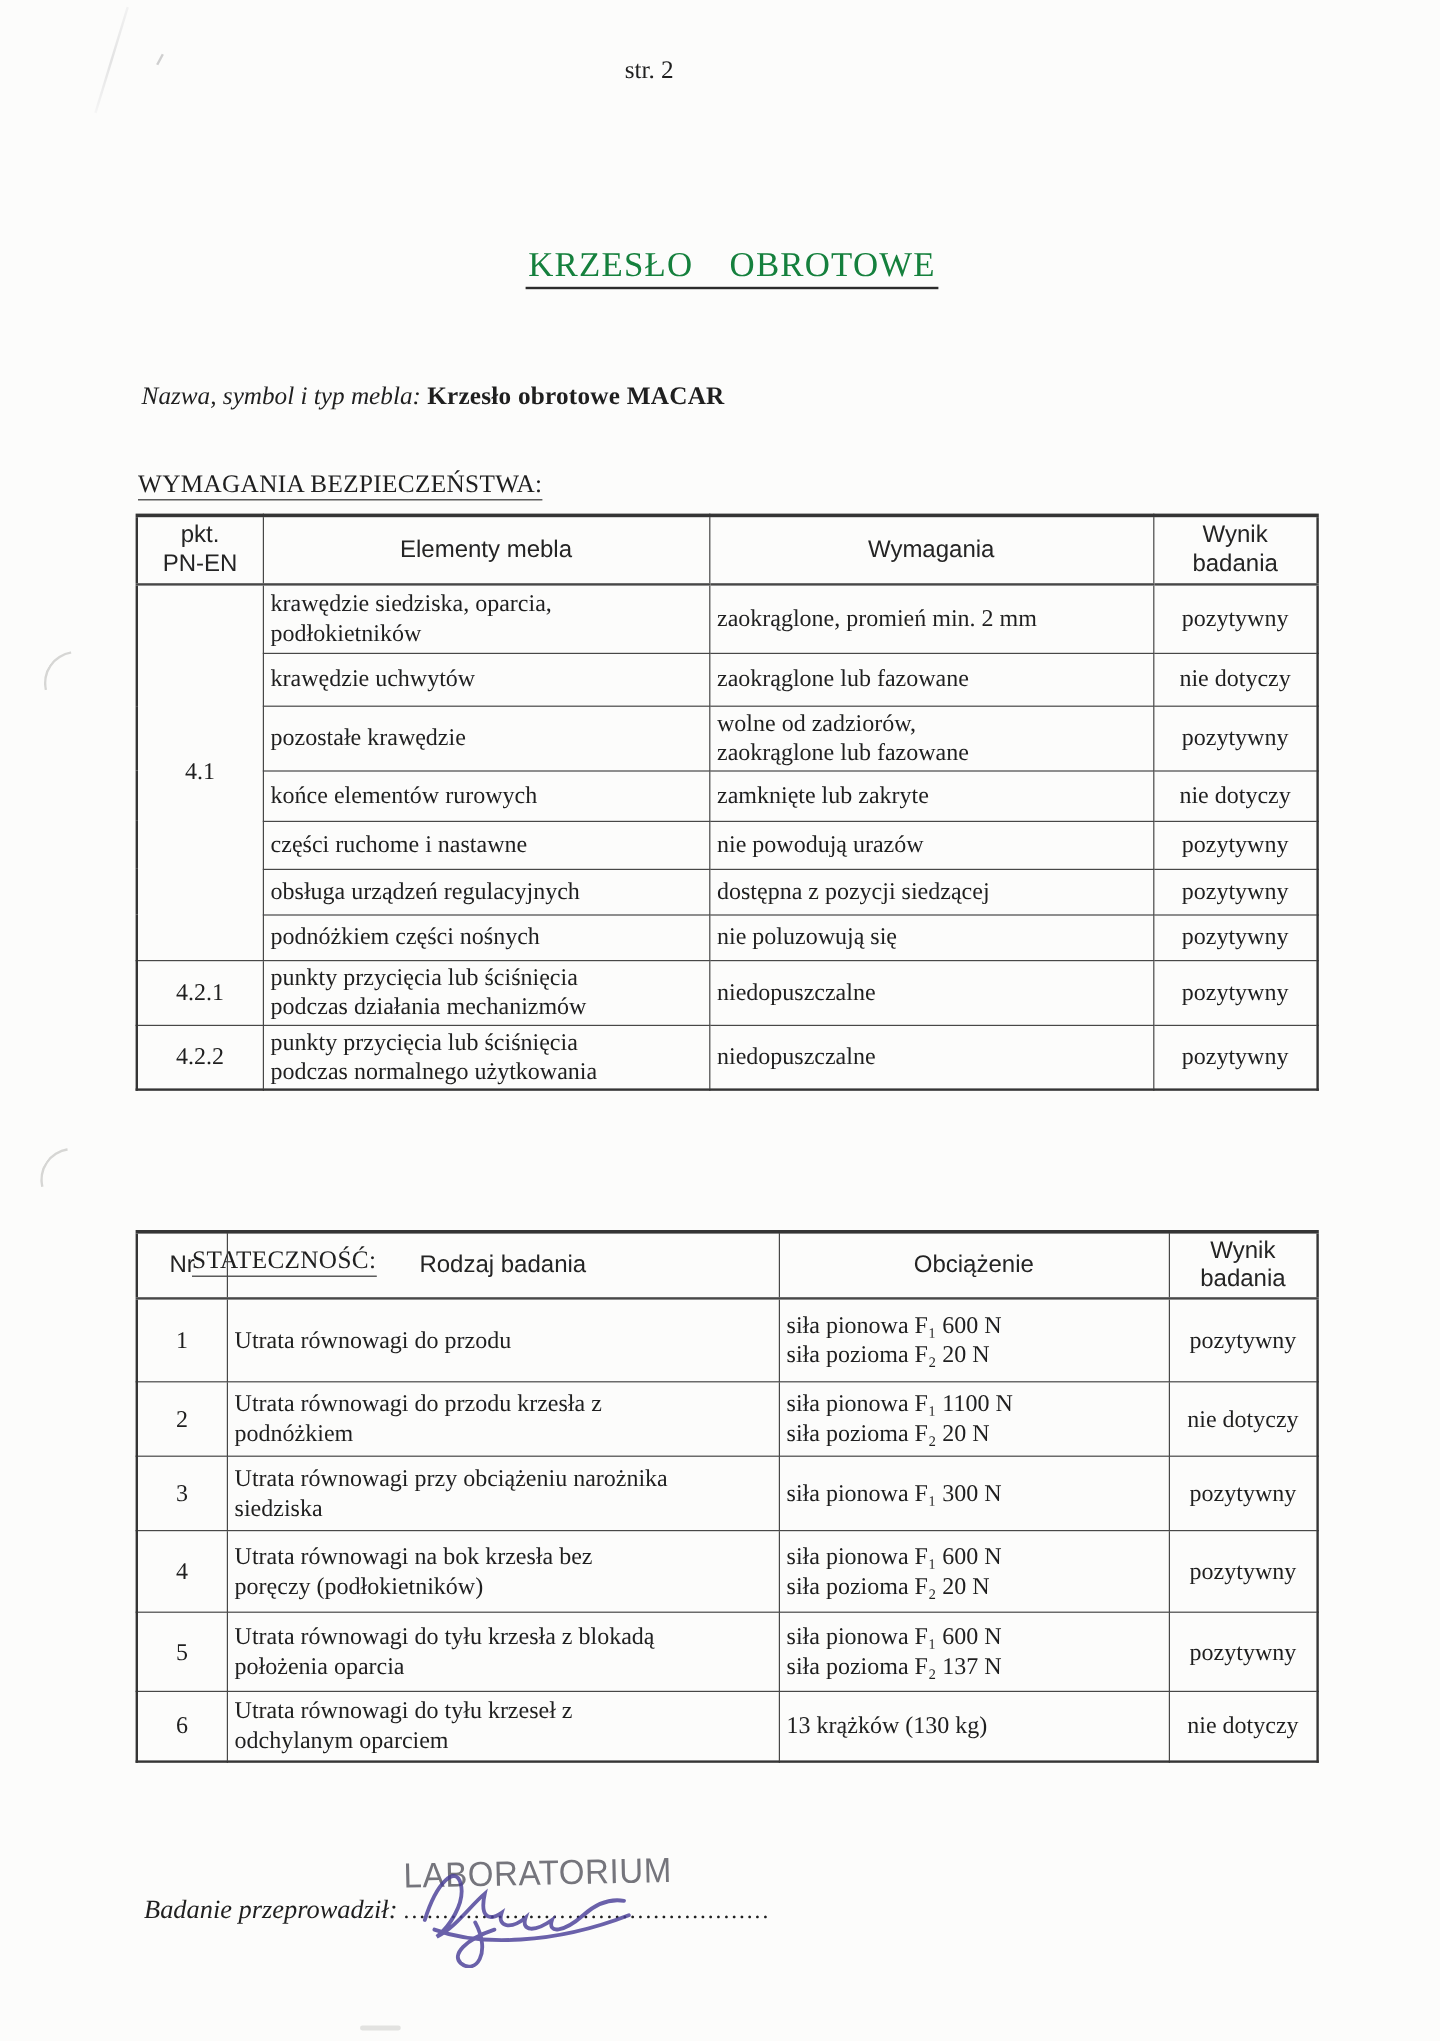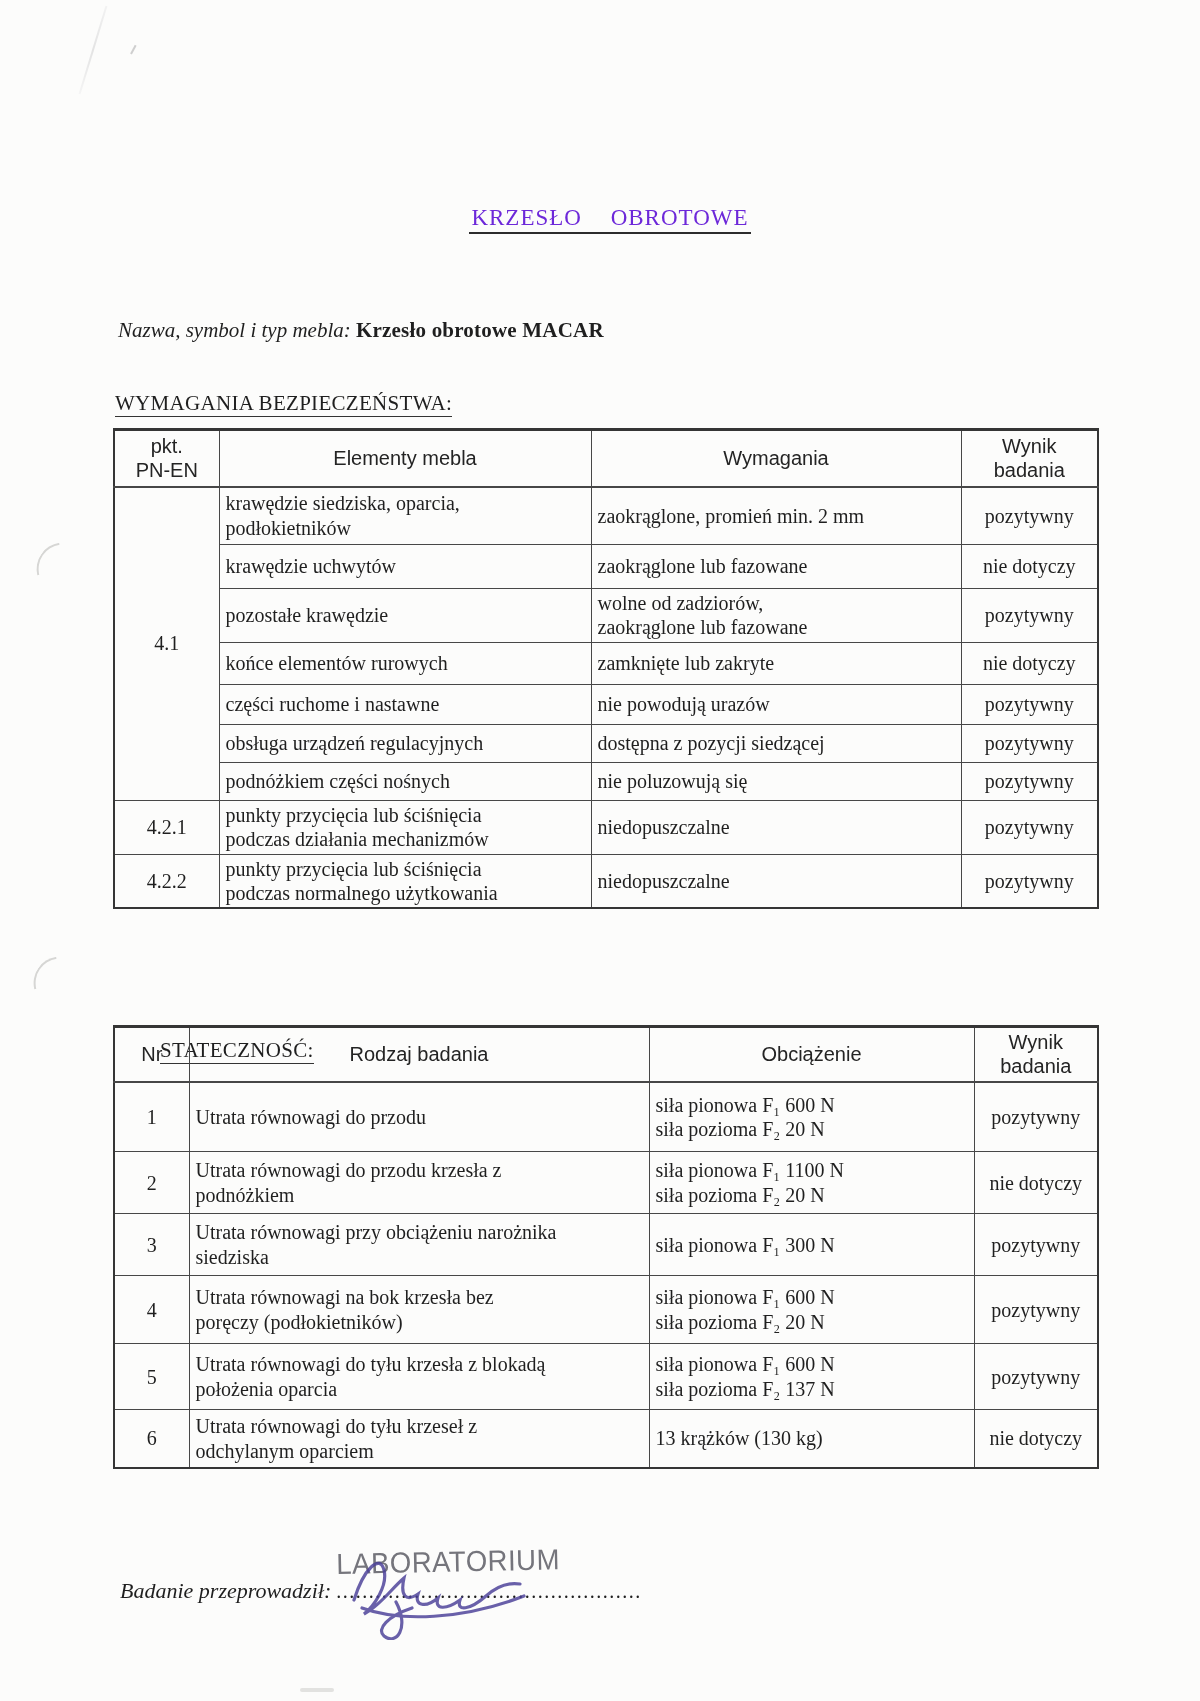--- a/index.html
+++ b/index.html
@@ -25,22 +25,22 @@
   .smudge{position:absolute;left:300px;top:1688px;width:34px;height:4px;
     background:#e2e2e0;border-radius:2px;}
   
   .page-num{position:absolute;top:46px;left:0;width:1082px;text-align:center;font-size:21px;}
   .atest{position:absolute;top:78px;left:118px;line-height:1.2;}
   .atest .nr{font-weight:bold;font-size:22px;letter-spacing:.4px;}
   .atest .sub{font-style:italic;font-size:21px;margin-top:1px;}
   
   .doc-title{position:absolute;top:205px;left:10px;width:1200px;text-align:center;}
   .doc-title span{
-    font-size:23px;letter-spacing:1px;word-spacing:22px;
-    border-bottom:2px solid #2c2c2c;padding:0 2px 2px 2px;color:#6d28d9;
+    font-size:29px;letter-spacing:1px;word-spacing:22px;
+    border-bottom:2px solid #2c2c2c;padding:0 2px 2px 2px;color:#15803d;
   }
   
   .product{position:absolute;top:318px;left:118px;font-size:21px;}
   .product .lbl{font-style:italic;}
   .product .val{font-weight:bold;letter-spacing:.2px;}
   
   .sec-head{position:absolute;left:115px;font-size:21px;letter-spacing:.3px;}
   .sec-head span{border-bottom:1.6px solid #333;padding-bottom:1px;}
   .sec-head.safety{top:391px;}
   .sec-head.stability{top:1038px;margin-left:45px;}
@@ -81,20 +81,21 @@
 <body>
 
 <div class="page">
 
   <div class="crease-diag"></div>
   <div class="tick-mark"></div>
   <div class="crease-arc a1"></div>
   <div class="crease-arc a2"></div>
   <div class="smudge"></div>
 
+  <div class="page-num">str. 2</div>
 
   <div class="doc-title">
     <span>KRZESŁO OBROTOWE</span>
   </div>
 
   <div class="product">
     <span class="lbl">Nazwa, symbol i typ mebla:</span>
     <span class="val">Krzesło obrotowe MACAR</span>
   </div>
 

